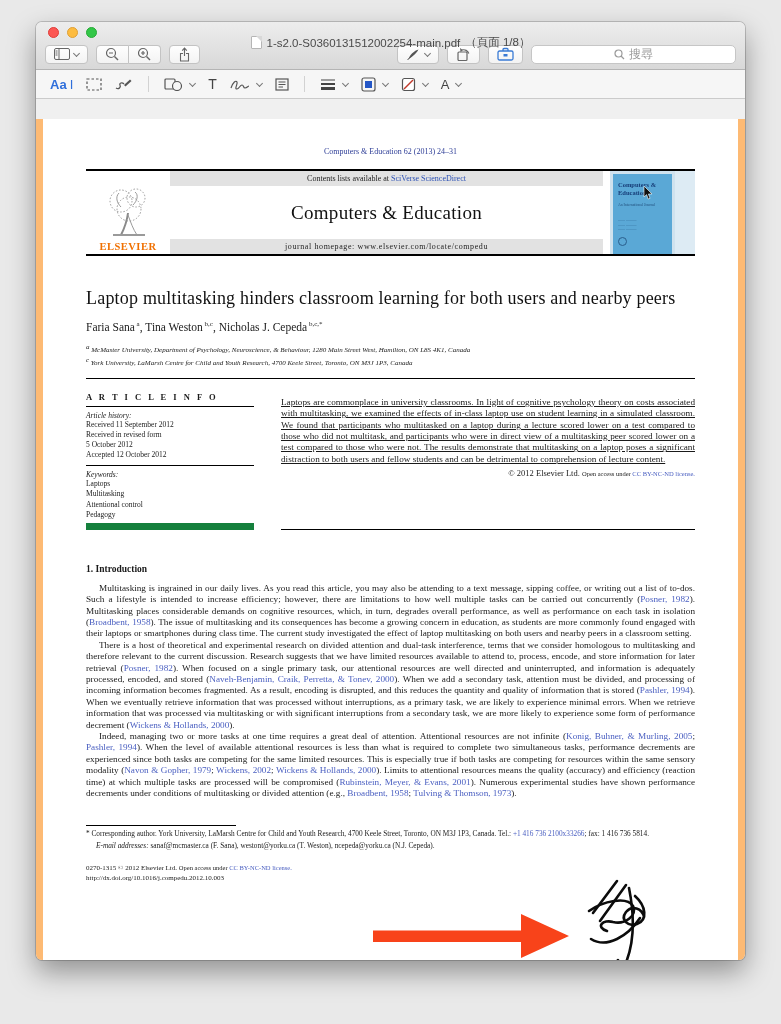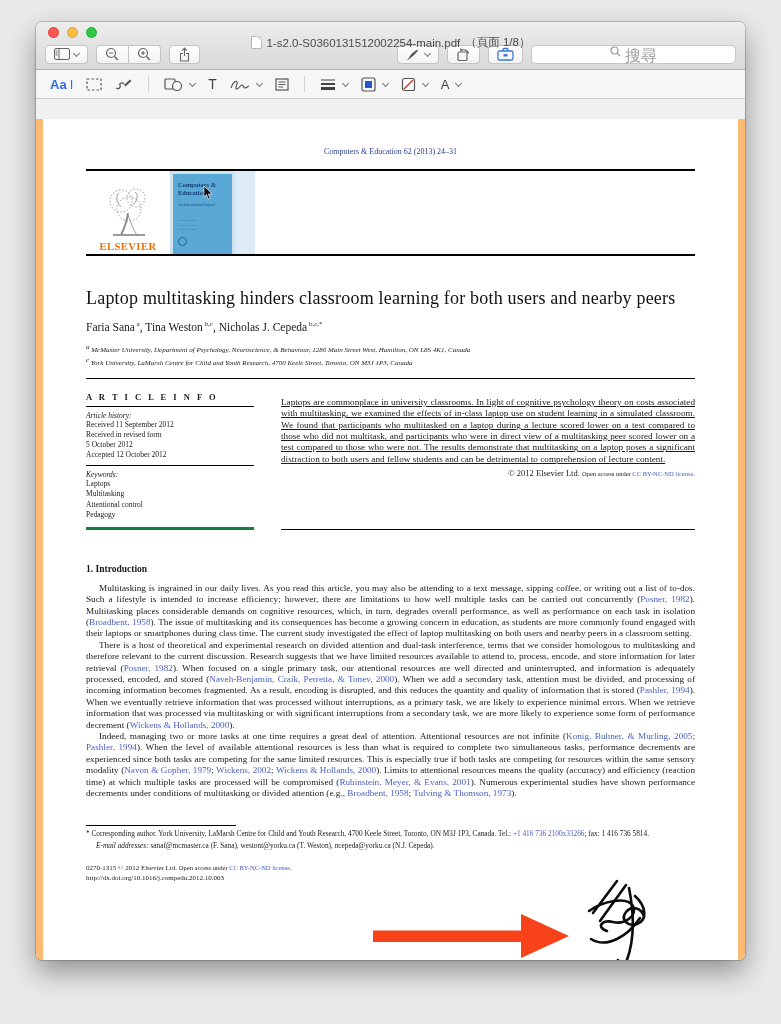--- a/index.html
+++ b/index.html
@@ -23,21 +23,21 @@
 
   .btnrow { height:26px; display:flex; align-items:center; padding:0 9px 4px 9px; gap:8px; }
   .tbtn { height:19px; background:linear-gradient(#fefefe,#f3f3f3); border:1px solid #c3c3c3; border-radius:4px;
           display:flex; align-items:center; justify-content:center; padding:0 8px; color:#5a5a5a; }
   .tgroup { display:flex; }
   .tgroup .tbtn:first-child { border-radius:4px 0 0 4px; }
   .tgroup .tbtn:last-child { border-radius:0 4px 4px 0; border-left:none; }
   .chev { width:5px; height:5px; border-right:1.4px solid #777; border-bottom:1.4px solid #777; transform:rotate(45deg); margin-left:4px; margin-top:-2px; }
   .spacer { flex:1; }
   .searchbox { width:205px; height:19px; background:#fff; border:1px solid #c6c6c6; border-radius:5px;
-               display:flex; justify-content:center; gap:4px; color:#9a9a9a; font-size:16px; }
+               display:flex; align-items:center; justify-content:center; gap:4px; color:#9a9a9a; font-size:12px; }
 
   .markupbar { height:29px; background:#f6f6f6; border-bottom:1px solid #cbcbcb; display:flex; align-items:center; padding:0 14px; gap:13px; }
   .mtool { display:flex; align-items:center; gap:3px; color:#525252; }
   .mdivider { width:1px; height:16px; background:#d2d2d2; margin:0 2px; }
   .aa { color:#2f6fdb; font-size:13px; font-weight:bold; }
   .aa .cursorbar { font-weight:normal; }
 
   
   .content { position:absolute; top:97px; bottom:0; left:0; right:0; background:#fdba74; padding:0 7px; }
   .page { background:#fff; width:695px; height:857px; border-bottom:1px solid #c2c2c2; position:relative;
@@ -62,21 +62,21 @@
   .cover .rstrip { position:absolute; right:0; top:0; width:20px; height:100%; background:#ddebf4; }
   .cursor-ptr { position:absolute; }
 
   .papertitle { margin-top:32px; font-size:18px; color:#111; letter-spacing:.2px; }
   .authors { margin-top:11px; font-size:11.5px; }
   .authors sup, .affil sup { font-size:7px; }
   .affils { margin-top:9px; font-style:italic; font-size:7px; line-height:1.45; color:#222; }
   .thinrule { border-top:1px solid #000; margin-top:9px; }
 
   .inforow { display:flex; margin-top:13px; height:138px; }
-  .infocol { width:168px; border-bottom:3px solid #15803d; }
+  .infocol { width:168px; border-bottom:7px solid #15803d; }
   .abscol { flex:1; margin-left:27px; border-bottom:1px solid #000; position:relative; }
   .colhead { font-size:8.5px; font-weight:bold; letter-spacing:2.5px; padding-bottom:4px; border-bottom:1px solid #000; }
   .histlabel, .kwlabel { font-style:italic; font-size:7.5px; margin-top:4px; }
   .histline, .kwline { font-size:7.5px; line-height:1.35; }
   .inforule { border-top:1px solid #000; margin-top:5px; }
   .abstext { font-size:9.2px; line-height:1.24; text-align:justify; margin-top:5px;text-decoration:underline; }
   .abscopy { text-align:right; font-size:8.5px; margin-top:3px; }
   .sm { font-size:6.5px; }
   .lnk2 { color:#4a5fc1; }
 
@@ -269,20 +269,27 @@
               <circle cx="37" cy="15" r="9" stroke-dasharray="1.5 1.8"></circle>
               <circle cx="30" cy="26" r="12" stroke-dasharray="1.5 1.8"></circle>
               <path d="M29 30 C28 38, 26 44, 22 52" stroke="#8a8a8a" stroke-width="2"></path>
               <path d="M29 32 C32 40, 34 46, 38 52"></path>
               <path d="M14 52 H46" stroke-width="2"></path>
               <path d="M22 24 C18 20, 16 14, 20 10 M34 22 C38 18, 40 12, 36 9"></path>
             </g>
           </svg>
           <div class="elsevier-name">ELSEVIER</div>
         </div>
+        <div class="bannermid">
+          <div class="bm-strip">
+            <span>Contents lists available at </span><span class="lnk2">SciVerse ScienceDirect</span>
+          </div>
+          <div class="bm-title">Computers &amp; Education</div>
+          <div class="bm-strip homepage">journal homepage: www.elsevier.com/locate/compedu</div>
+        </div>
         <div class="cover">
           <div class="rstrip"></div>
           <div class="panel"></div>
           <div class="coltitle">Computers &amp; Education</div>
           <div class="colsub">An International Journal</div>
           <div class="lines">—— ———<br>—— ———<br>—— ———</div>
           <div class="emblem"></div>
           <svg class="cursor-ptr" style="left:33px; top:15px;" width="10" height="14" viewBox="0 0 10 14">
             <path d="M1 0 L1 11 L3.6 8.6 L5.2 13 L7 12.3 L5.4 8 L9 8 Z" fill="#111" stroke="#fff" stroke-width="0.6"></path>
           </svg>

